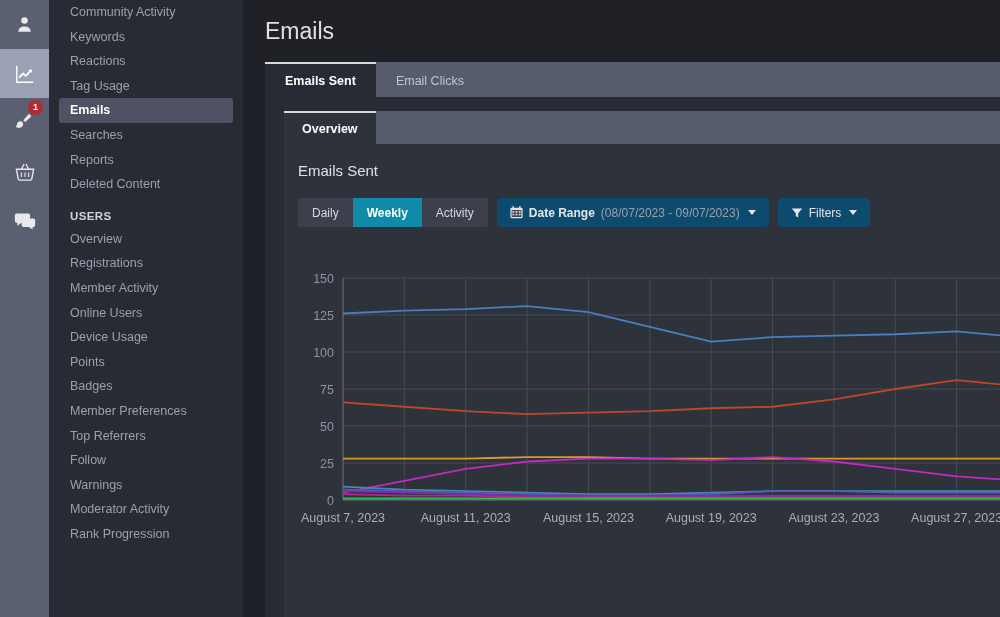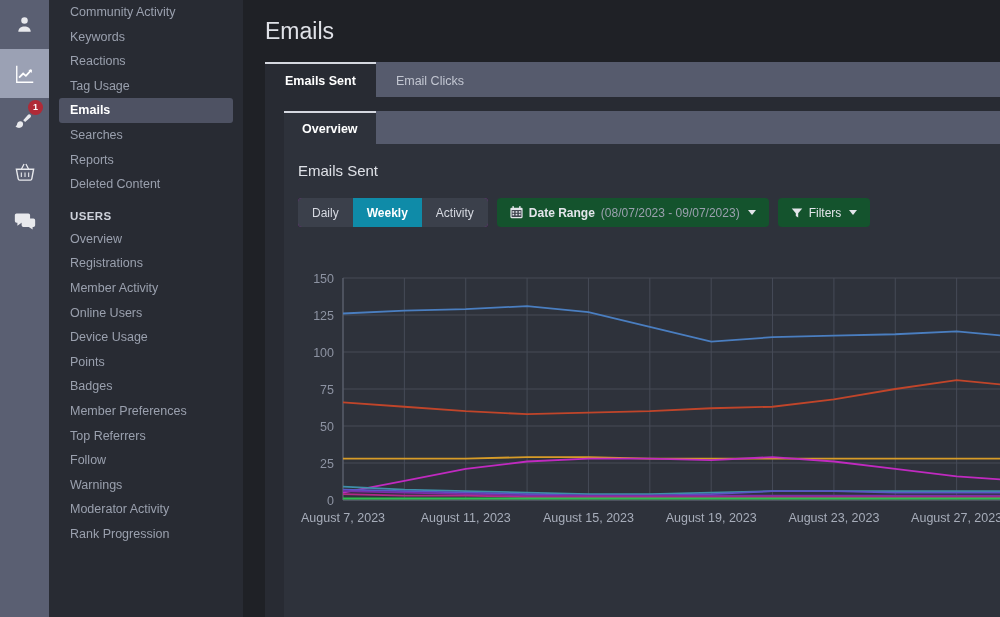--- a/index.html
+++ b/index.html
@@ -173,21 +173,21 @@
   .seg.active {
     background: #0f8ba8;
     color: #ffffff;
     font-weight: bold;
     border-radius: 0;
   }
   .btn {
     height: 29px;
     display: flex; align-items: center; gap: 6px;
     padding: 0 13px;
-    background: #14532d;
+    background: #0c4a6e;
     border-radius: 4px;
     font-size: 12px;
     color: #e3e5ea;
   }
   .btn .strong { font-weight: bold; }
   .btn .muted { color: #9aa0ae; }
   .caret {
     width: 0; height: 0;
     border-left: 4px solid transparent;
     border-right: 4px solid transparent;

